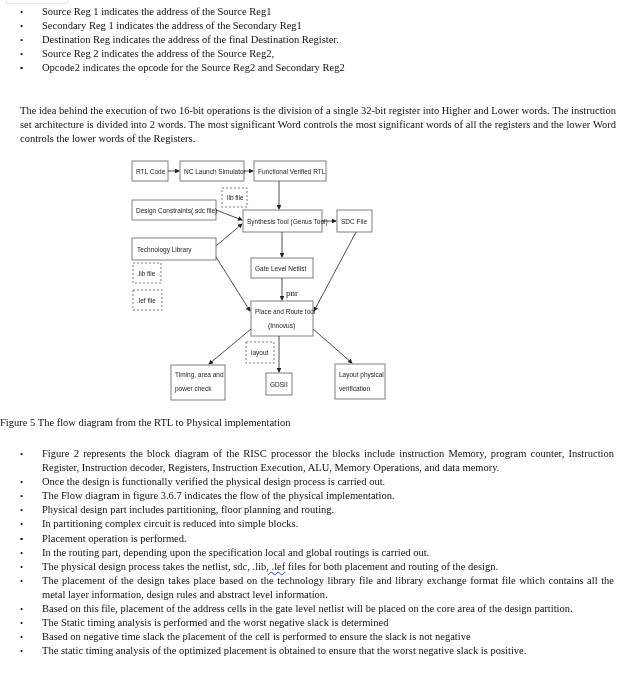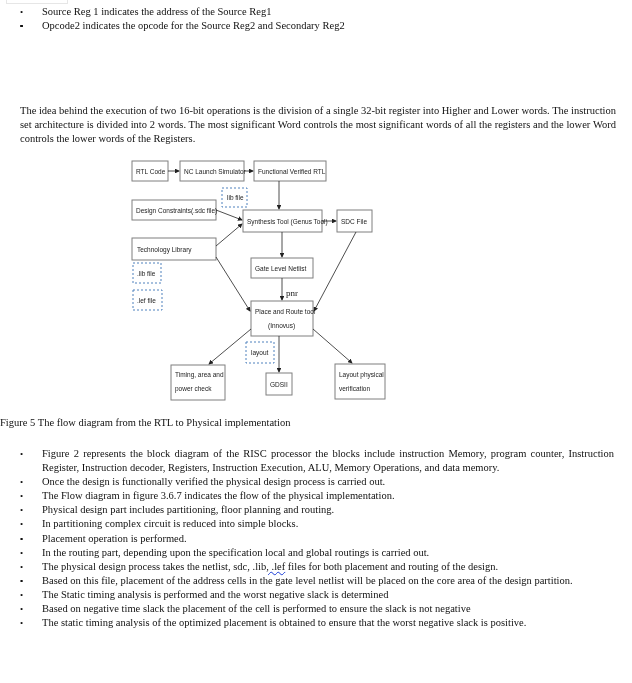--- a/index.html
+++ b/index.html
@@ -34,23 +34,23 @@
     .squiggle { border-bottom: 1px wavy #1a3cd6; text-decoration: underline wavy #1a3cd6; text-decoration-thickness: 1px; }
     svg text { font-family: "Liberation Sans Narrow", "Liberation Sans", sans-serif; }
   </style>
 </head>
 <body>
 
 <div class="topline"></div>
 
 <ul class="bullets top-list">
   <li><span class="dot">•</span><span>Source Reg 1 indicates the address of the Source Reg1</span></li>
-  <li><span class="dot">•</span></li>
-  <li><span class="dot">•</span></li>
-  <li><span class="dot">•</span></li>
+  <li><span class="dot">•</span><span>Secondary Reg 1 indicates the address of the Secondary Reg1</span></li>
+  <li><span class="dot">•</span><span>Destination Reg indicates the address of the final Destination Register.</span></li>
+  <li><span class="dot">•</span><span>Source Reg 2 indicates the address of the Source Reg2,</span></li>
   <li><span class="dot">•</span></li>
   <li><span class="dot">•</span><span>Opcode2 indicates the opcode for the Source Reg2 and Secondary Reg2</span></li>
 </ul>
 
 <p class="para">The idea behind the execution of two 16-bit operations is the division of a single 32-bit register into Higher and Lower words. The instruction set architecture is divided into 2 words. The most significant Word controls the most significant words of all the registers and the lower Word controls the lower words of the Registers.</p>
 
 <div class="diagram">
   <svg width="632" height="260" viewBox="0 150 632 260">
     <defs>
       <marker id="ah" markerWidth="6" markerHeight="6" refX="5" refY="3" orient="auto">
@@ -122,18 +122,18 @@
 <ul class="bullets bottom-list">
   <li><span class="dot">•</span><span>Figure 2 represents the block diagram of the RISC processor the blocks include instruction Memory, program counter, Instruction Register, Instruction decoder, Registers, Instruction Execution, ALU, Memory Operations, and data memory.</span></li>
   <li><span class="dot">•</span><span>Once the design is functionally verified the physical design process is carried out.</span></li>
   <li><span class="dot">•</span><span>The Flow diagram in figure 3.6.7 indicates the flow of the physical implementation.</span></li>
   <li><span class="dot">•</span><span>Physical design part includes partitioning, floor planning and routing.</span></li>
   <li><span class="dot">•</span><span>In partitioning complex circuit is reduced into simple blocks.</span></li>
   <li><span class="dot">•</span></li>
   <li><span class="dot">•</span><span>Placement operation is performed.</span></li>
   <li><span class="dot">•</span><span>In the routing part, depending upon the specification local and global routings is carried out.</span></li>
   <li><span class="dot">•</span><span>The physical design process takes the netlist, sdc, .lib</span><span class="squiggle">, .lef</span><span> files for both placement and routing of the design.</span></li>
-  <li><span class="dot">•</span></li>
+  <li><span class="dot">•</span><span>The placement of the design takes place based on the technology library file and library exchange format file which contains all the metal layer information, design rules and abstract level information.</span></li>
   <li><span class="dot">•</span><span>Based on this file, placement of the address cells in the gate level netlist will be placed on the core area of the design partition.</span></li>
   <li><span class="dot">•</span><span>The Static timing analysis is performed and the worst negative slack is determined</span></li>
   <li><span class="dot">•</span><span>Based on negative time slack the placement of the cell is performed to ensure the slack is not negative</span></li>
   <li><span class="dot">•</span><span>The static timing analysis of the optimized placement is obtained to ensure that the worst negative slack is positive.</span></li>
 </ul>
 
 </body></html>

